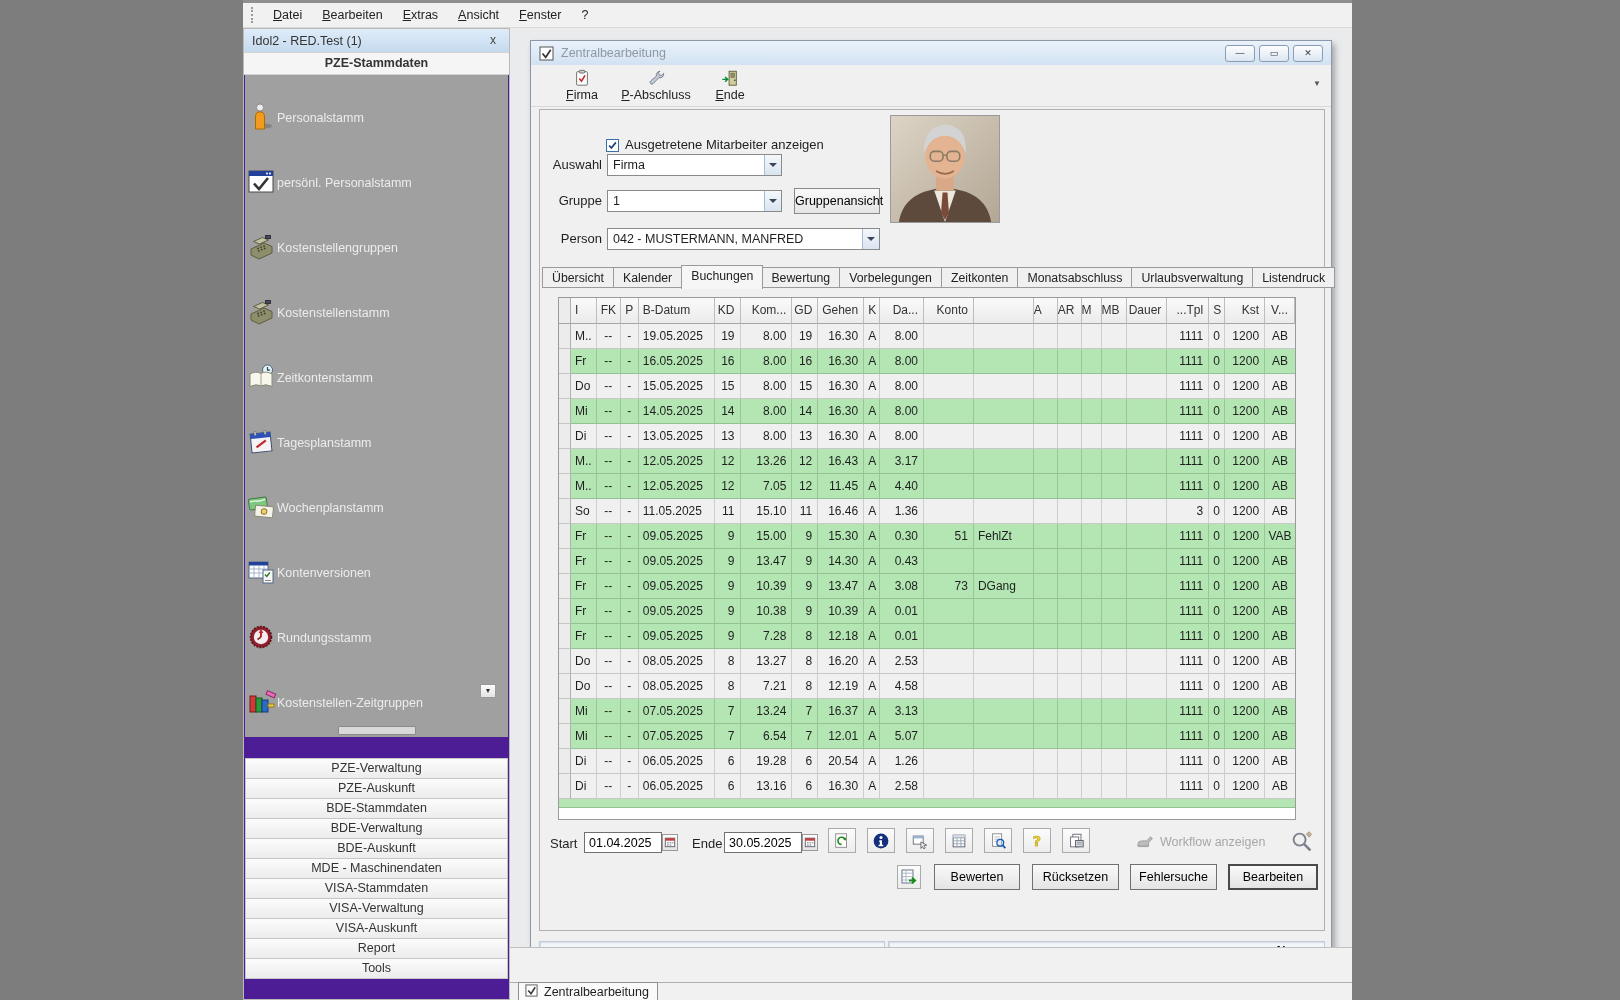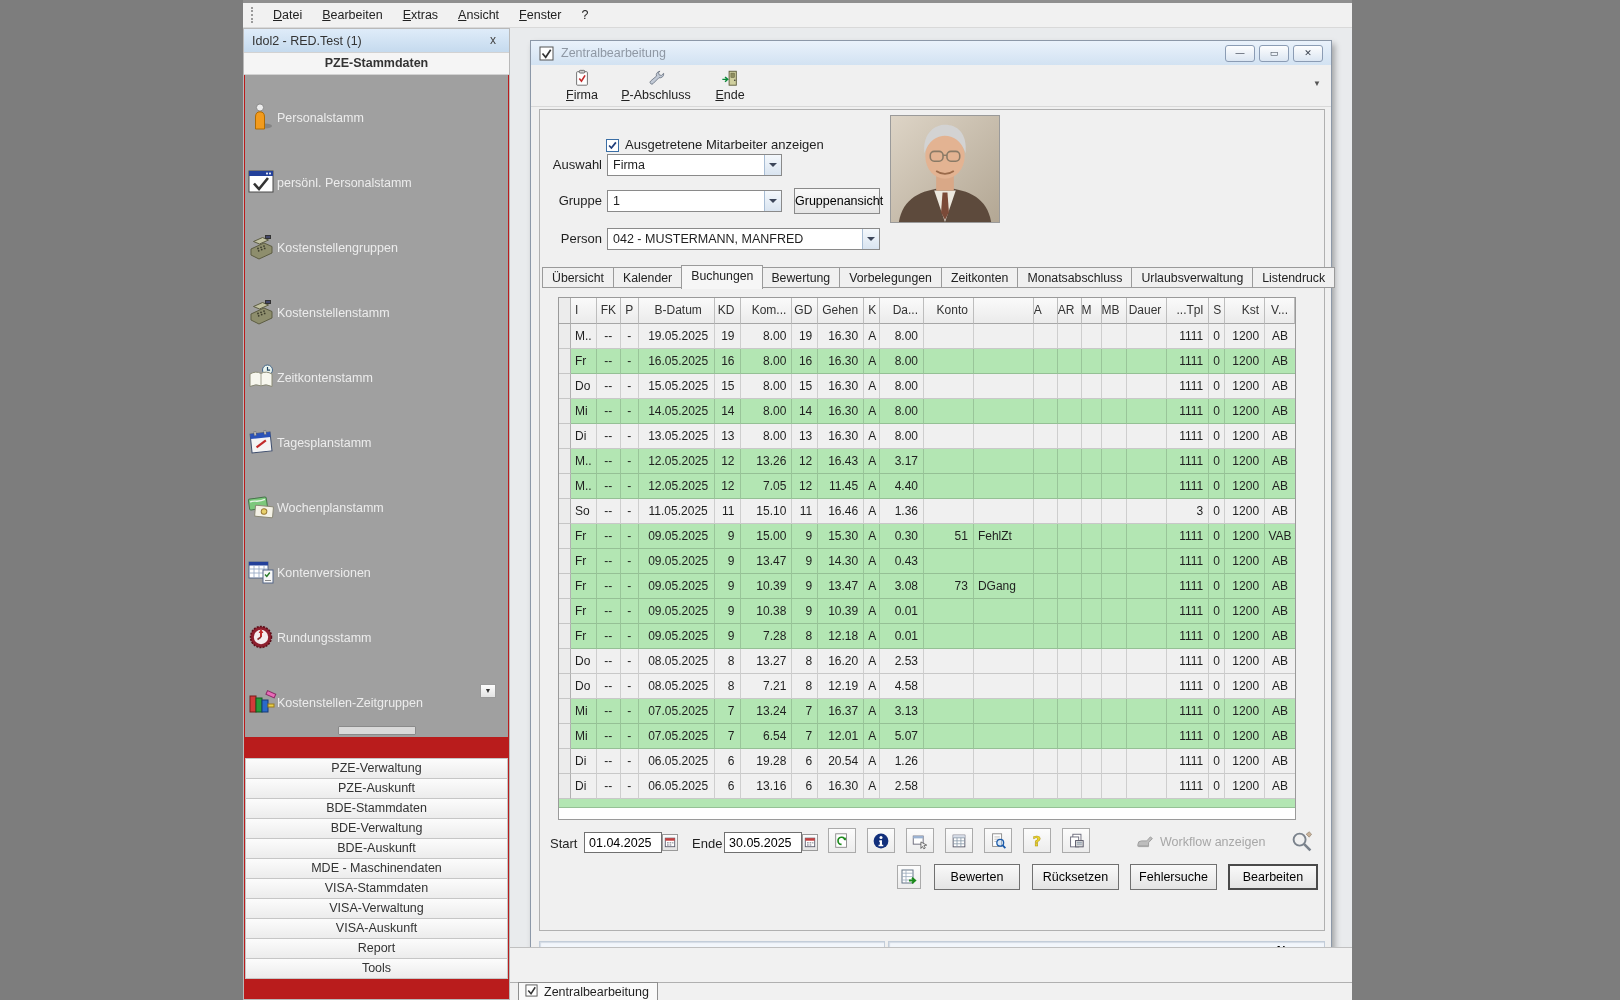--- a/index.html
+++ b/index.html
@@ -10,21 +10,21 @@
   #app { position:absolute; left:243px; top:0; width:1109px; height:1000px; background:#f1f1f1; }
   #topstrip { position:absolute; left:0; top:0; width:100%; height:3px; background:#8f8f8f; }
 
   
   #menubar { position:absolute; left:0; top:3px; width:100%; height:25px; background:#f1f1f1; border-bottom:1px solid #d9d9d9; display:flex; align-items:center; padding-left:6px; }
   .menu-grip { width:4px; height:16px; border-left:2px dotted #9a9a9a; margin:0 8px 0 2px; }
   .menu-item { padding:3px 10px; font-size:12.5px; color:#222; cursor:default; }
   .menu-item u { text-decoration:underline; }
 
   
-  #sidebar { position:absolute; left:0; top:28px; width:267px; height:972px; background:#b91c1c; border:1px solid #b9b9b9; }
+  #sidebar { position:absolute; left:0; top:28px; width:267px; height:972px; background:#4c1d95; border:1px solid #b9b9b9; }
   #sidebar-title { height:23px; background:linear-gradient(#dfecf9,#c5daee); display:flex; align-items:center; padding:0 8px; font-size:12.5px; color:#333; }
   #sidebar-title .t { flex:1; }
   #sidebar-close { width:16px; height:16px; text-align:center; line-height:14px; font-size:12px; color:#444; cursor:default; }
   #sidebar-header { height:23px; background:#f5f5f5; border:1px solid #d2d2d2; border-left:none; border-right:none; text-align:center; font-size:12.5px; line-height:21px; color:#333;font-weight:bold; }
   #icon-area { position:absolute; left:1px; right:1px; top:46px; height:662px; background:#a0a0a0; overflow:hidden; padding-top:9px; }
   .side-item { height:65px; display:flex; flex-direction:row; align-items:center; cursor:pointer; }
   .side-item .sicon { width:32px; height:32px; display:block; }
   .side-item .slabel { margin-top:2px; font-size:12.5px; color:#ececec; white-space:nowrap; }
   #side-scroll-btn { position:absolute; right:13px; top:655px; width:16px; height:14px; background:linear-gradient(#fdfdfd,#e3e3e3); border:1px solid #9a9a9a; font-size:7px; color:#333; text-align:center; line-height:12px; }
   #clipped-icon { position:absolute; left:50%; transform:translateX(-50%); bottom:2px; width:78px; height:9px; background:#d9d9d9; border:1px solid #8a8a8a; border-radius:1px; }
@@ -73,21 +73,21 @@
   .trow { display:flex; height:25px; }
   .trow.head { height:26px; }
   .tcell { border-right:1px solid rgba(0,0,0,.14); border-bottom:1px solid rgba(0,0,0,.16); line-height:24px; white-space:nowrap; overflow:hidden; }
   .head .tcell { background:linear-gradient(#fafafa,#ebebeb); border-right:1px solid #bdbdbd; border-bottom:1px solid #a6a6a6; color:#333; }
   .trow.gray .tcell { background:#f0f0f0; }
   .trow.green .tcell { background:#b3e6b3; }
   .trow .tcell.c0 { background:#ececec !important; border-right:1px solid #b0b0b0; }
   .tcell.al { padding-left:4px; }
   .tcell.ar { text-align:right; padding-right:5px; }
   .tcell.ac { text-align:center; }
-  .c0{width:12px;} .c1{width:26px;} .c2{width:24px;} .c3{width:18px;} .c4{width:76px;text-align:center;}
+  .c0{width:12px;} .c1{width:26px;} .c2{width:24px;} .c3{width:18px;} .c4{width:76px;}
   .c5{width:26px;} .c6{width:52px;} .c7{width:26px;} .c8{width:46px;} .c9{width:16px;}
   .c10{width:44px;} .c11{width:50px;} .c12{width:60px;} .c13{width:24px;} .c14{width:24px;}
   .c15{width:20px;} .c16{width:26px;} .c17{width:40px;} .c18{width:42px;} .c19{width:16px;}
   .c20{width:40px;} .c21{width:30px; border-right:none;}
   #partial-row { height:9px; background:#b3e6b3; border-bottom:1px solid rgba(0,0,0,.16); }
 
   
   .datelabel { position:absolute; font-size:13px; top:726px; }
   .dateinput { position:absolute; top:722px; width:78px; height:21px; background:#fff; border:1px solid #707070; font-size:12.5px; padding:2px 4px; font-family:"Liberation Sans",sans-serif; }
   .calbtn { position:absolute; top:724px; width:16px; height:17px; background:linear-gradient(#fdfdfd,#e4e4e4); border:1px solid #9a9a9a; padding:1px; }

